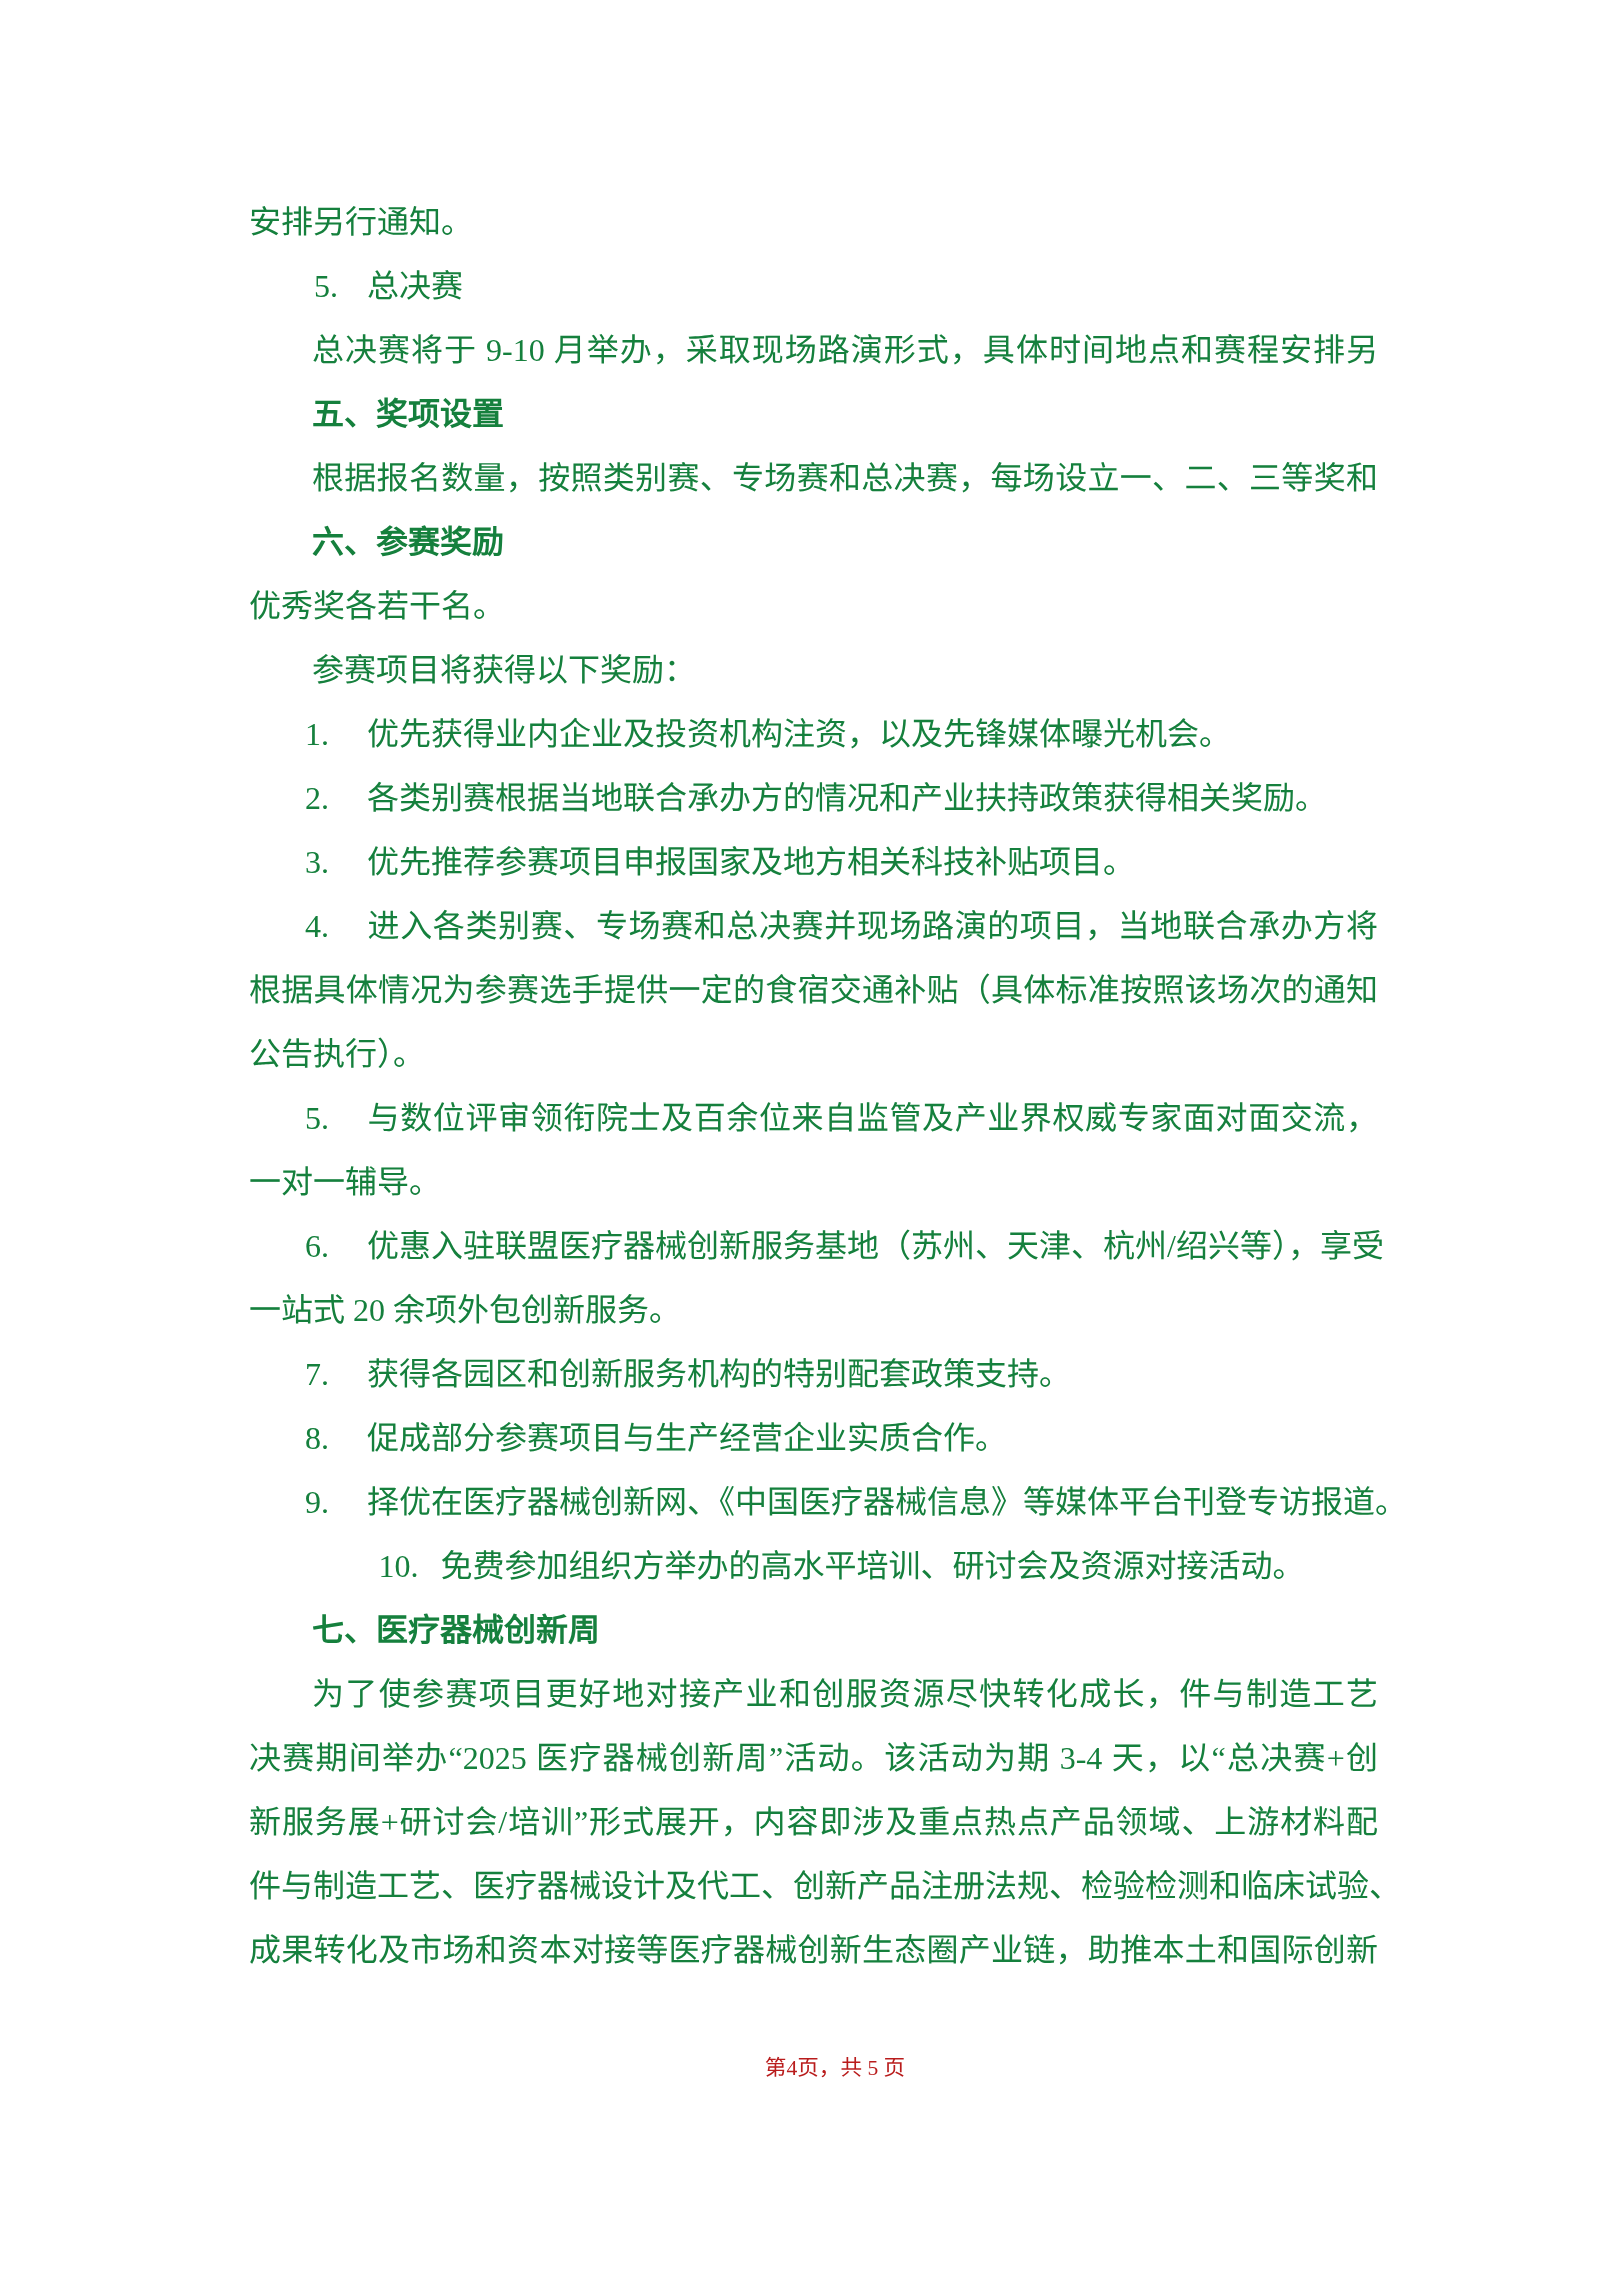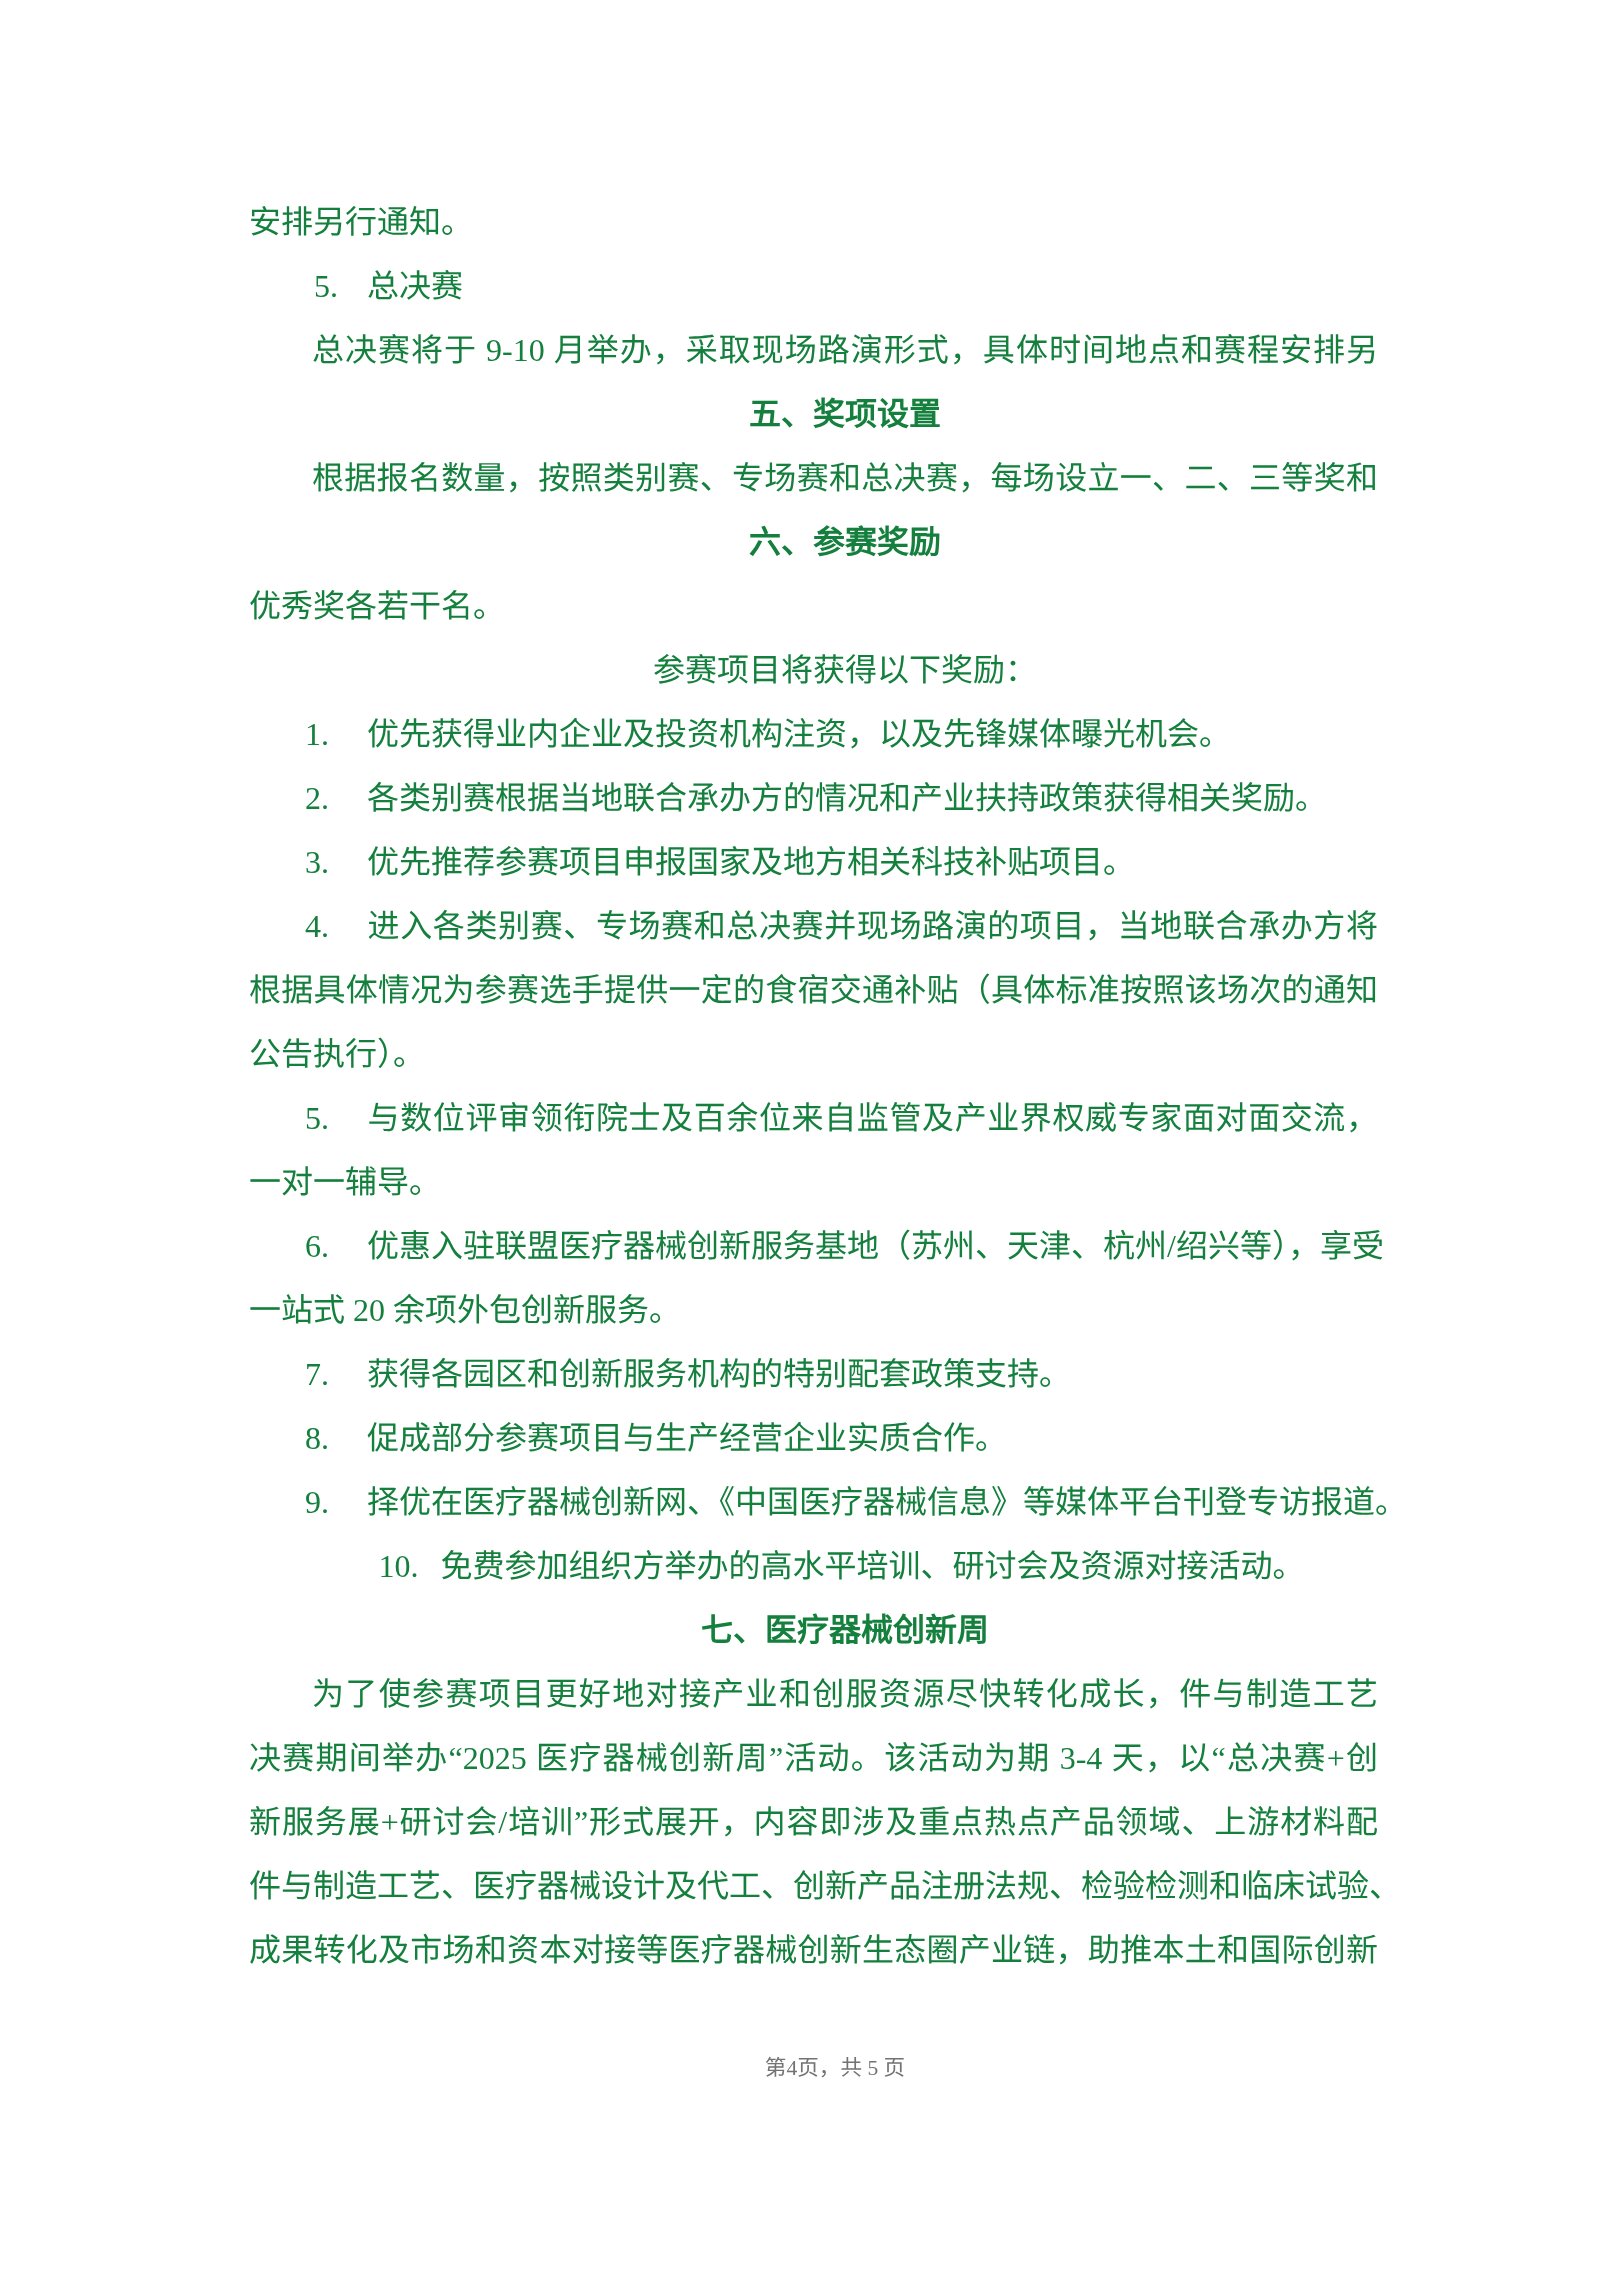--- a/index.html
+++ b/index.html
@@ -29,42 +29,42 @@
     white-space: nowrap;
     text-align: left;
     color: #15803d;
   }
   
   .l-fill {
     text-align: justify;
     text-align-last: justify;
   }
   .l-flush    { padding-left: 0; }
-  .l-indent   { padding-left: 63px; text-align: center; }
+  .l-indent   { padding-left: 63px; }
   .l-list     { padding-left: 56px; }
   .l-list     .num { display: inline-block; width: 62px; }
   .l-list10   { padding-left: 34px; text-align: center; }
   .l-list10   .num { display: inline-block; width: 84px; }
   .l-listhead { padding-left: 65px; }
   .l-listhead .num { display: inline-block; width: 53px; }
   .l-bold {
     font-family: "Liberation Sans", sans-serif;
     font-weight: bold;
   }
   .footer {
     position: absolute;
     left: 0;
     right: 0;
     top: 2053px;
     height: 31px;
     line-height: 31px;
     text-align: center;
     padding-left: 47px;
     font-size: 21.6px;
-    color: #737373;
+    color: #b91c1c;
     font-family: "Liberation Serif", serif;
   }
 </style>
 </head>
 <body>
 
 <div class="page">
   <div class="doc">
       <div class="line l-flush"><span>安排另行通知。</span></div>
       <div class="line l-listhead"><span class="num">5.</span><span>总决赛</span></div>

